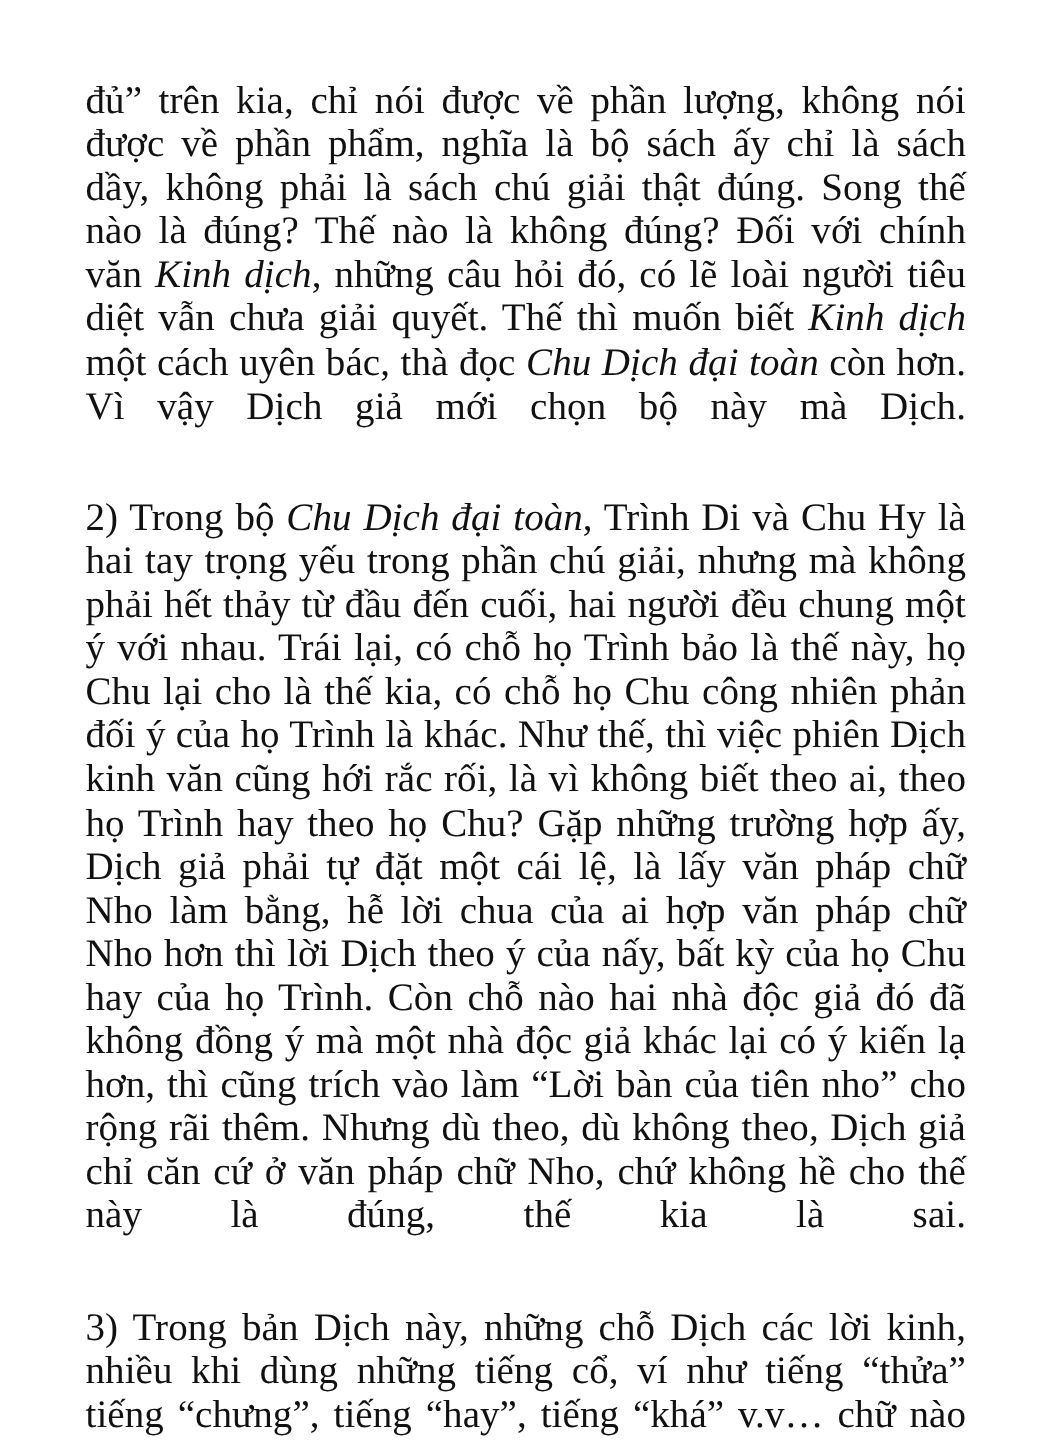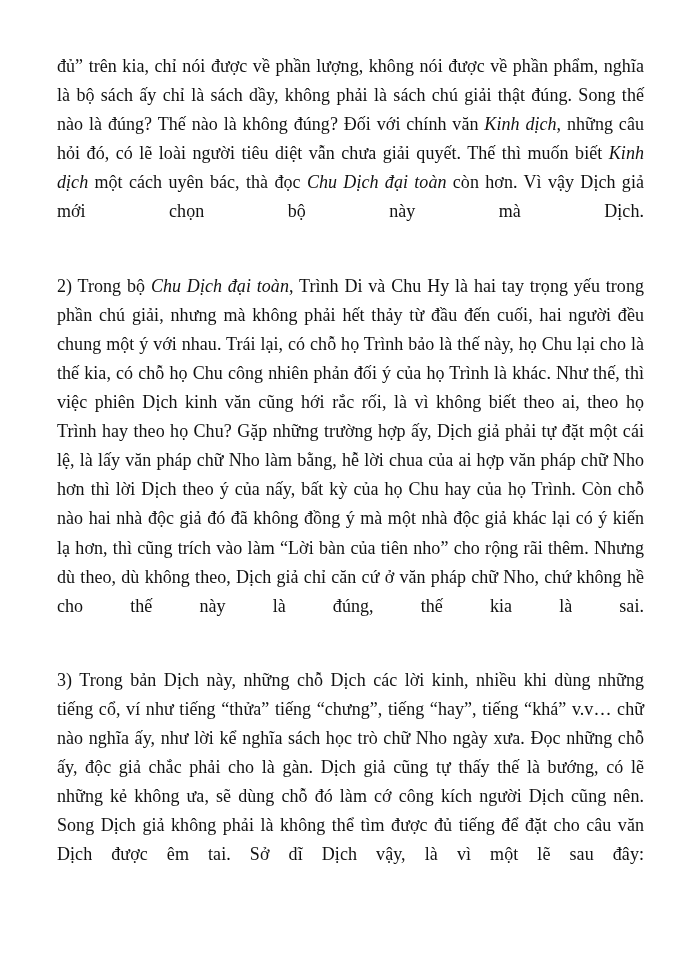--- a/index.html
+++ b/index.html
@@ -26,21 +26,21 @@
 
   .text-column {
     position: absolute;
     left: 57px;
     top: 52px;
     width: 587px;
   }
 
   .para {
     margin: 0 0 16px 0;
-    font-size: 18px;
+    font-size: 26px;
     line-height: 29.1px;
     text-align: justify;
     text-justify: inter-word;
     letter-spacing: 0.05px;
     word-spacing: 0.2px;
     color: #111111;
     -webkit-font-smoothing: antialiased;
   }
 
   .para:last-child {

